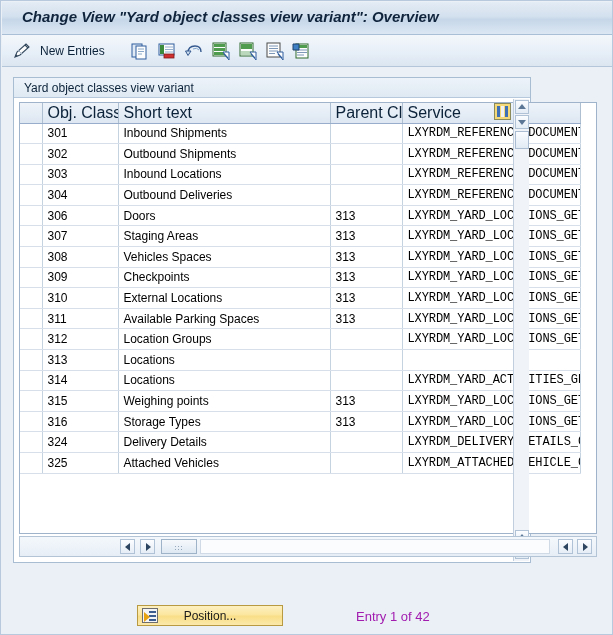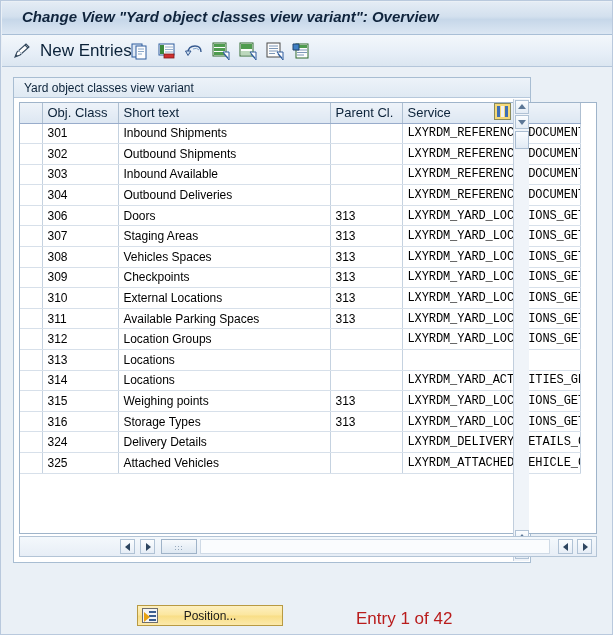--- a/index.html
+++ b/index.html
@@ -61,21 +61,21 @@
   .tb-item {
     position: absolute;
     top: 4px;
     height: 24px;
     display: flex;
     align-items: center;
   }
   .tb-pencil { left: 10px; }
   .tb-newentries {
     left: 38px;
-    font-size: 17px;
+    font-size: 12px;
     color: #0b2239;
     white-space: nowrap;
   }
   .watermark {
     position: absolute;
     left: 265px;
     top: 38px;
     font-family: "Liberation Serif", serif;
     font-size: 21px;
     font-weight: bold;
@@ -125,21 +125,21 @@
   table.grid {
     border-collapse: collapse;
     width: 560px;
     table-layout: fixed;
   }
   table.grid th {
     height: 20px;
     background: linear-gradient(to bottom, #eef3f9, #dde7f2);
     border-right: 1px solid #aebfd1;
     border-bottom: 1px solid #98accb;
-    font-size: 13px;
+    font-size: 16px;
     font-weight: normal;
     color: #0b2239;
     text-align: left;
     padding: 0 0 0 5px;
     white-space: nowrap;
     overflow: hidden;
     box-sizing: border-box;
   }
   table.grid td {
     height: 20.6px;
@@ -368,22 +368,22 @@
     bottom: 0px;
     width: 0; height: 0;
     border-top: 5px solid transparent;
     border-bottom: 5px solid transparent;
     border-left: 6px solid #e8a313;
   }
   .entry-text {
     position: absolute;
     left: 355px;
     top: 608px;
-    font-size: 17px;
-    color: #b91c1c;
+    font-size: 13px;
+    color: #a21caf;
     white-space: nowrap;
   }
 </style>
 </head>
 <body>
 
 <div id="app">
 
   <div class="titlebar">
     <div class="title-text">Change View "Yard object classes view variant": Overview</div>
@@ -509,21 +509,21 @@
             <tr>
               <td class="cell-sel"></td>
               <td class="cell-obj">302</td>
               <td>Outbound Shipments</td>
               <td></td>
               <td class="cell-svc">LXYRDM_REFERENCE_DOCUMENTS_</td>
             </tr>
             <tr>
               <td class="cell-sel"></td>
               <td class="cell-obj">303</td>
-              <td>Inbound Available</td>
+              <td>Inbound Locations</td>
               <td></td>
               <td class="cell-svc">LXYRDM_REFERENCE_DOCUMENTS_</td>
             </tr>
             <tr>
               <td class="cell-sel"></td>
               <td class="cell-obj">304</td>
               <td>Outbound Deliveries</td>
               <td></td>
               <td class="cell-svc">LXYRDM_REFERENCE_DOCUMENTS_</td>
             </tr>

